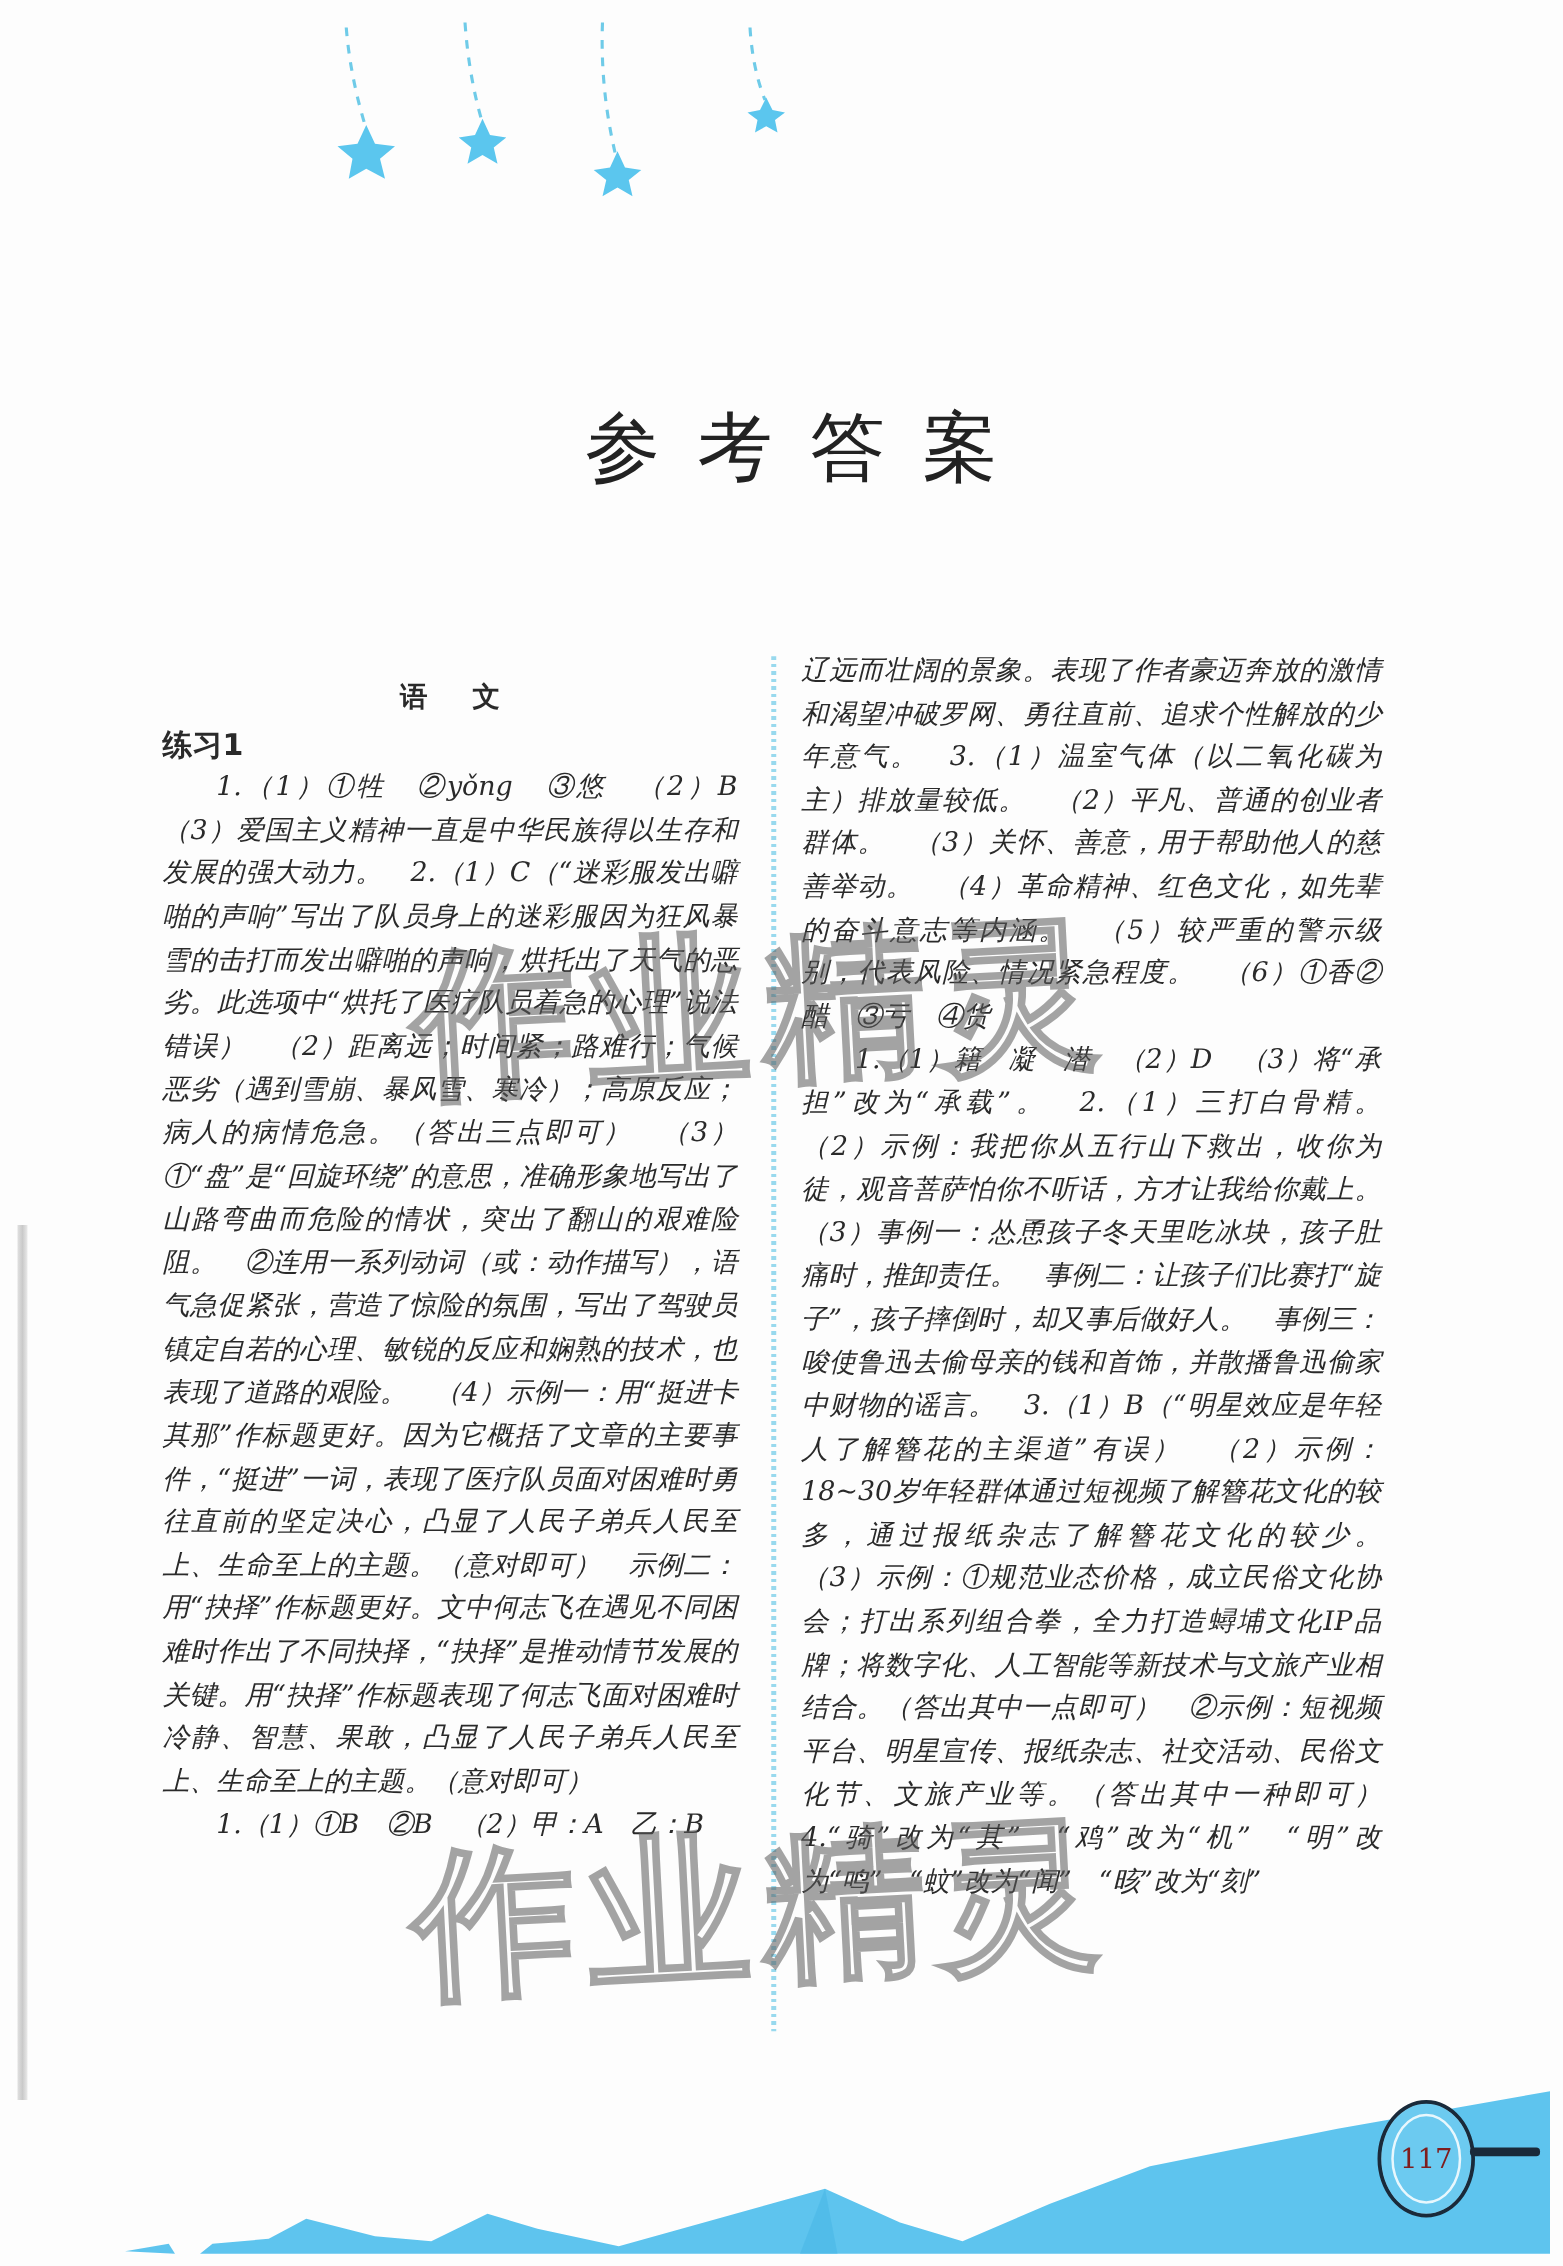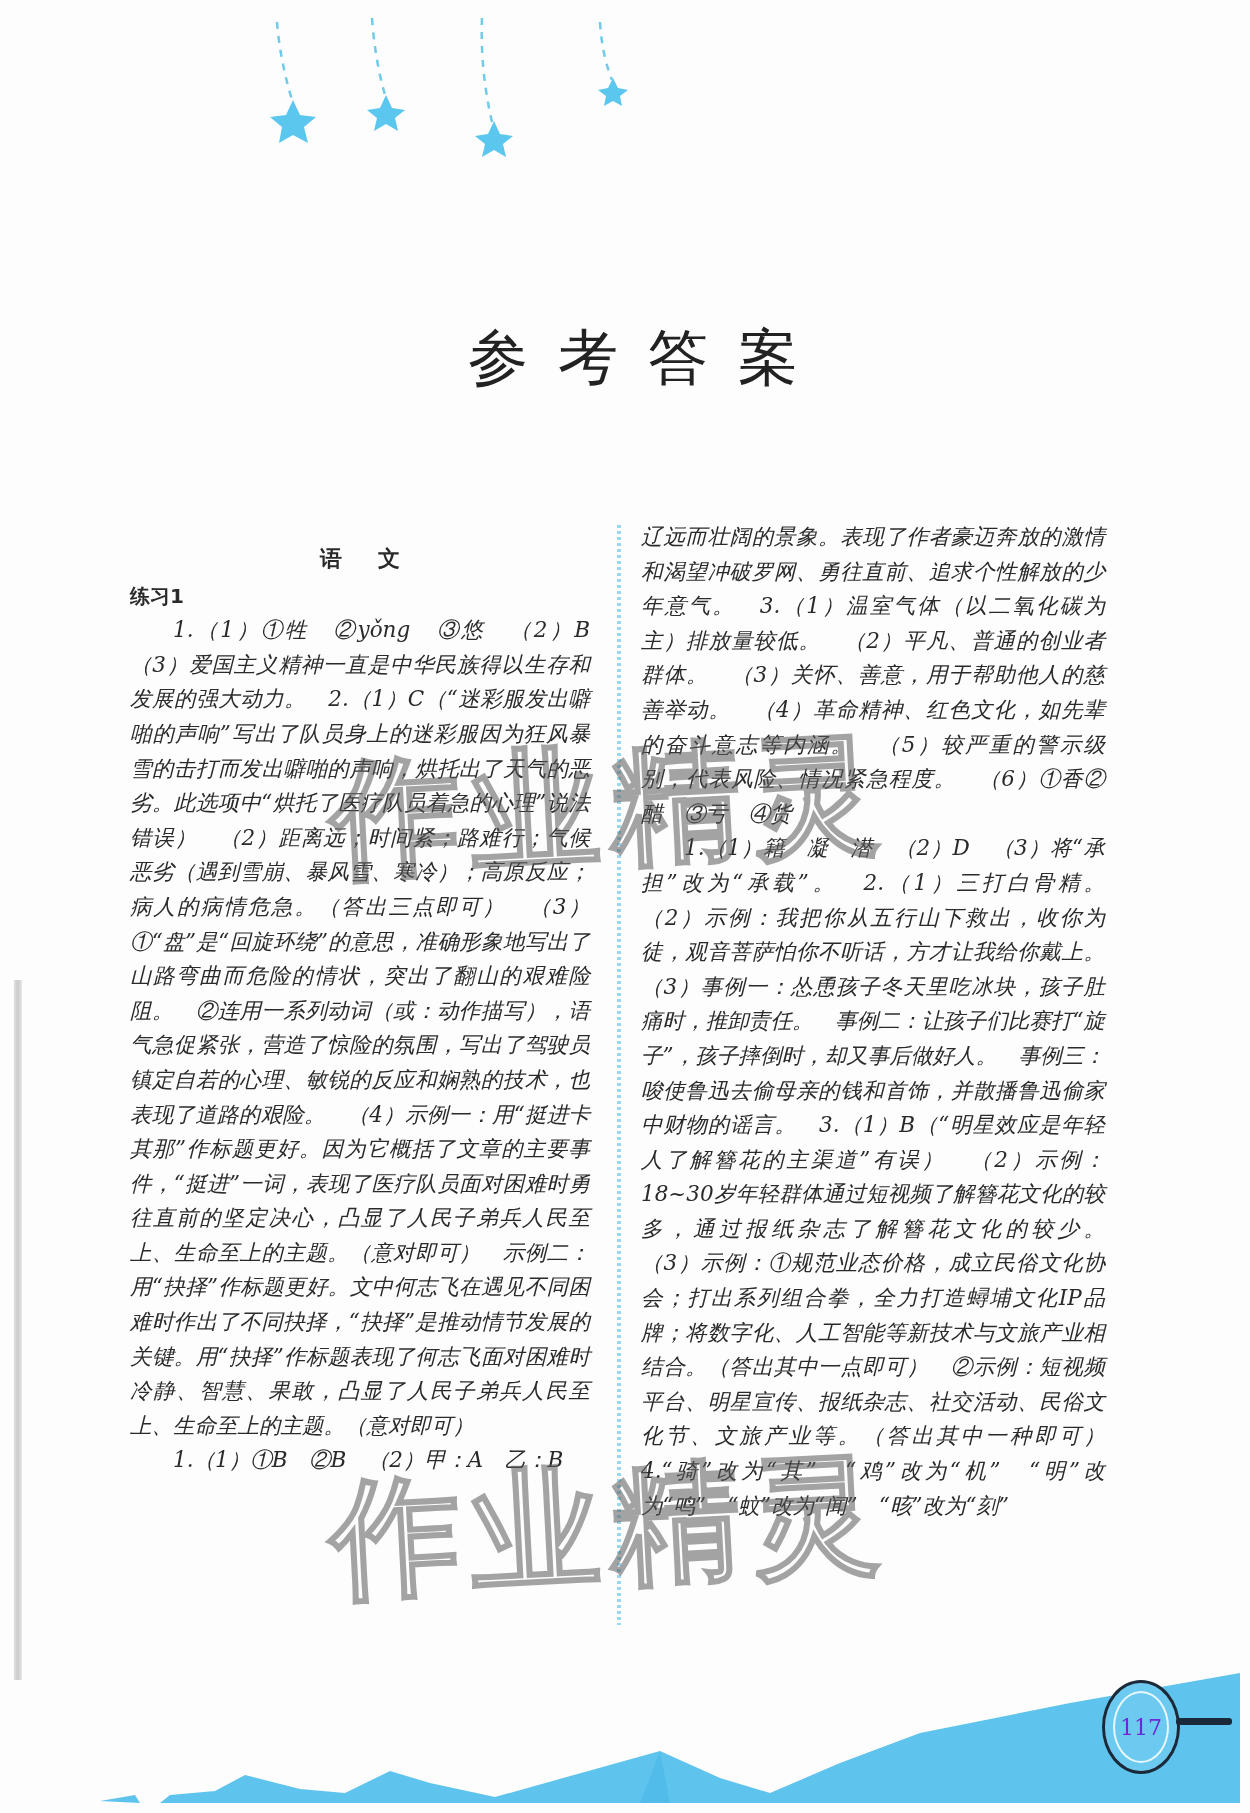--- a/index.html
+++ b/index.html
@@ -25,21 +25,21 @@
     position: absolute; top: 542px; font-size: 21.5px; line-height: 34.6px;
     text-align: justify;
   }
   .col-left { left: 130px; width: 460px; }
   .col-right { left: 641px; width: 464px; top: 520px; }
   .subject {
     text-align: center; font-family: "DejaVu Sans", sans-serif; font-weight: bold;
     font-size: 22px; letter-spacing: 36px; margin: 0 0 2px 0; padding-left: 36px;
   }
   .section {
-    font-family: "DejaVu Sans", sans-serif; font-weight: bold; font-size: 20px;
+    font-family: "DejaVu Sans", sans-serif; font-weight: bold; font-size: 24px;
     margin: 0; line-height: 34.6px;
   }
   .para { margin: 0; text-indent: 2em; font-style: italic; }
   .para.cont { text-indent: 0; }
   .divider {
     position: absolute; left: 617px; top: 525px; width: 4px; height: 1100px;
     background: repeating-linear-gradient(to bottom, #7fd0ea 0 3px, transparent 3px 6px);
     opacity: 0.8;
   }
   .watermark {
@@ -48,21 +48,21 @@
     letter-spacing: 10px; transform: rotate(-3deg); pointer-events: none;
   }
   .wm1 { left: 330px; top: 720px; }
   .wm2 { left: 330px; top: 1440px; }
   .bottom-wave { position: absolute; left: 0; bottom: 0; width: 1250px; height: 160px; }
   .page-num {
     position: absolute; left: 1102px; top: 1680px; width: 72px; height: 88px;
     border: 3px solid #1a2a3a; border-radius: 50%; background: #6ccaf0;
     display: flex; align-items: center; justify-content: center;
     box-shadow: inset 0 0 0 8px #6ccaf0, inset 0 0 0 10px #e8f7fd;
-    font-family: "DejaVu Serif", serif; font-size: 22px; color: #6d28d9;
+    font-family: "DejaVu Serif", serif; font-size: 22px; color: #7f1d1d;
   }
   .page-num-bar {
     position: absolute; left: 1176px; top: 1718px; width: 56px; height: 7px;
     background: #1a2a3a; border-radius: 3px;
   }
 </style>
 </head>
 <body>
 
 <div class="left-edge"></div>

